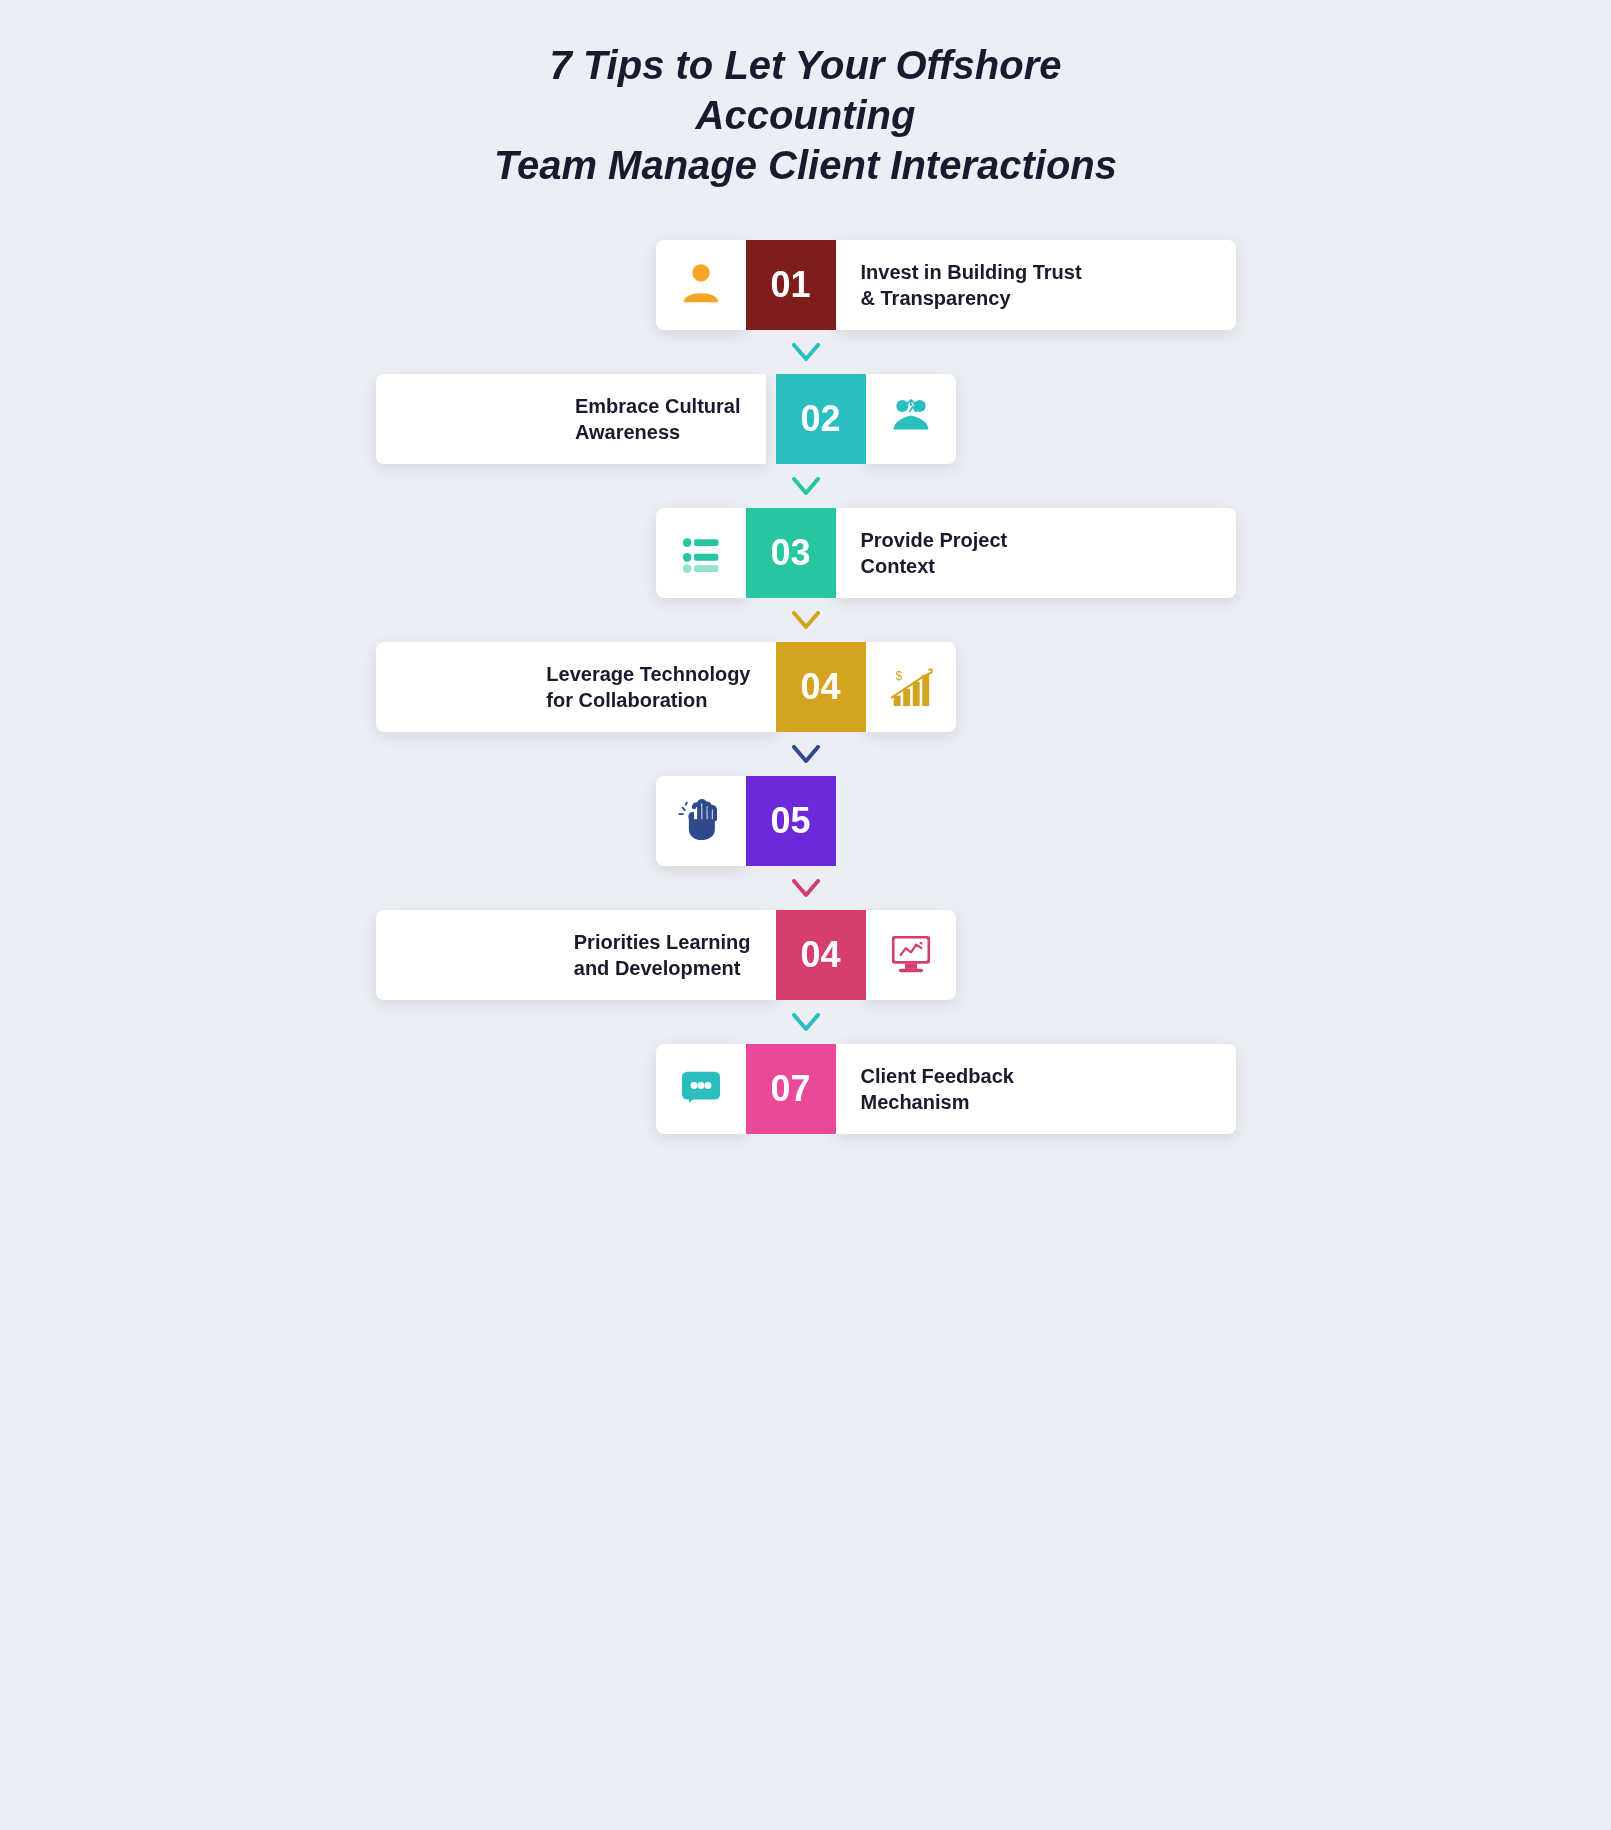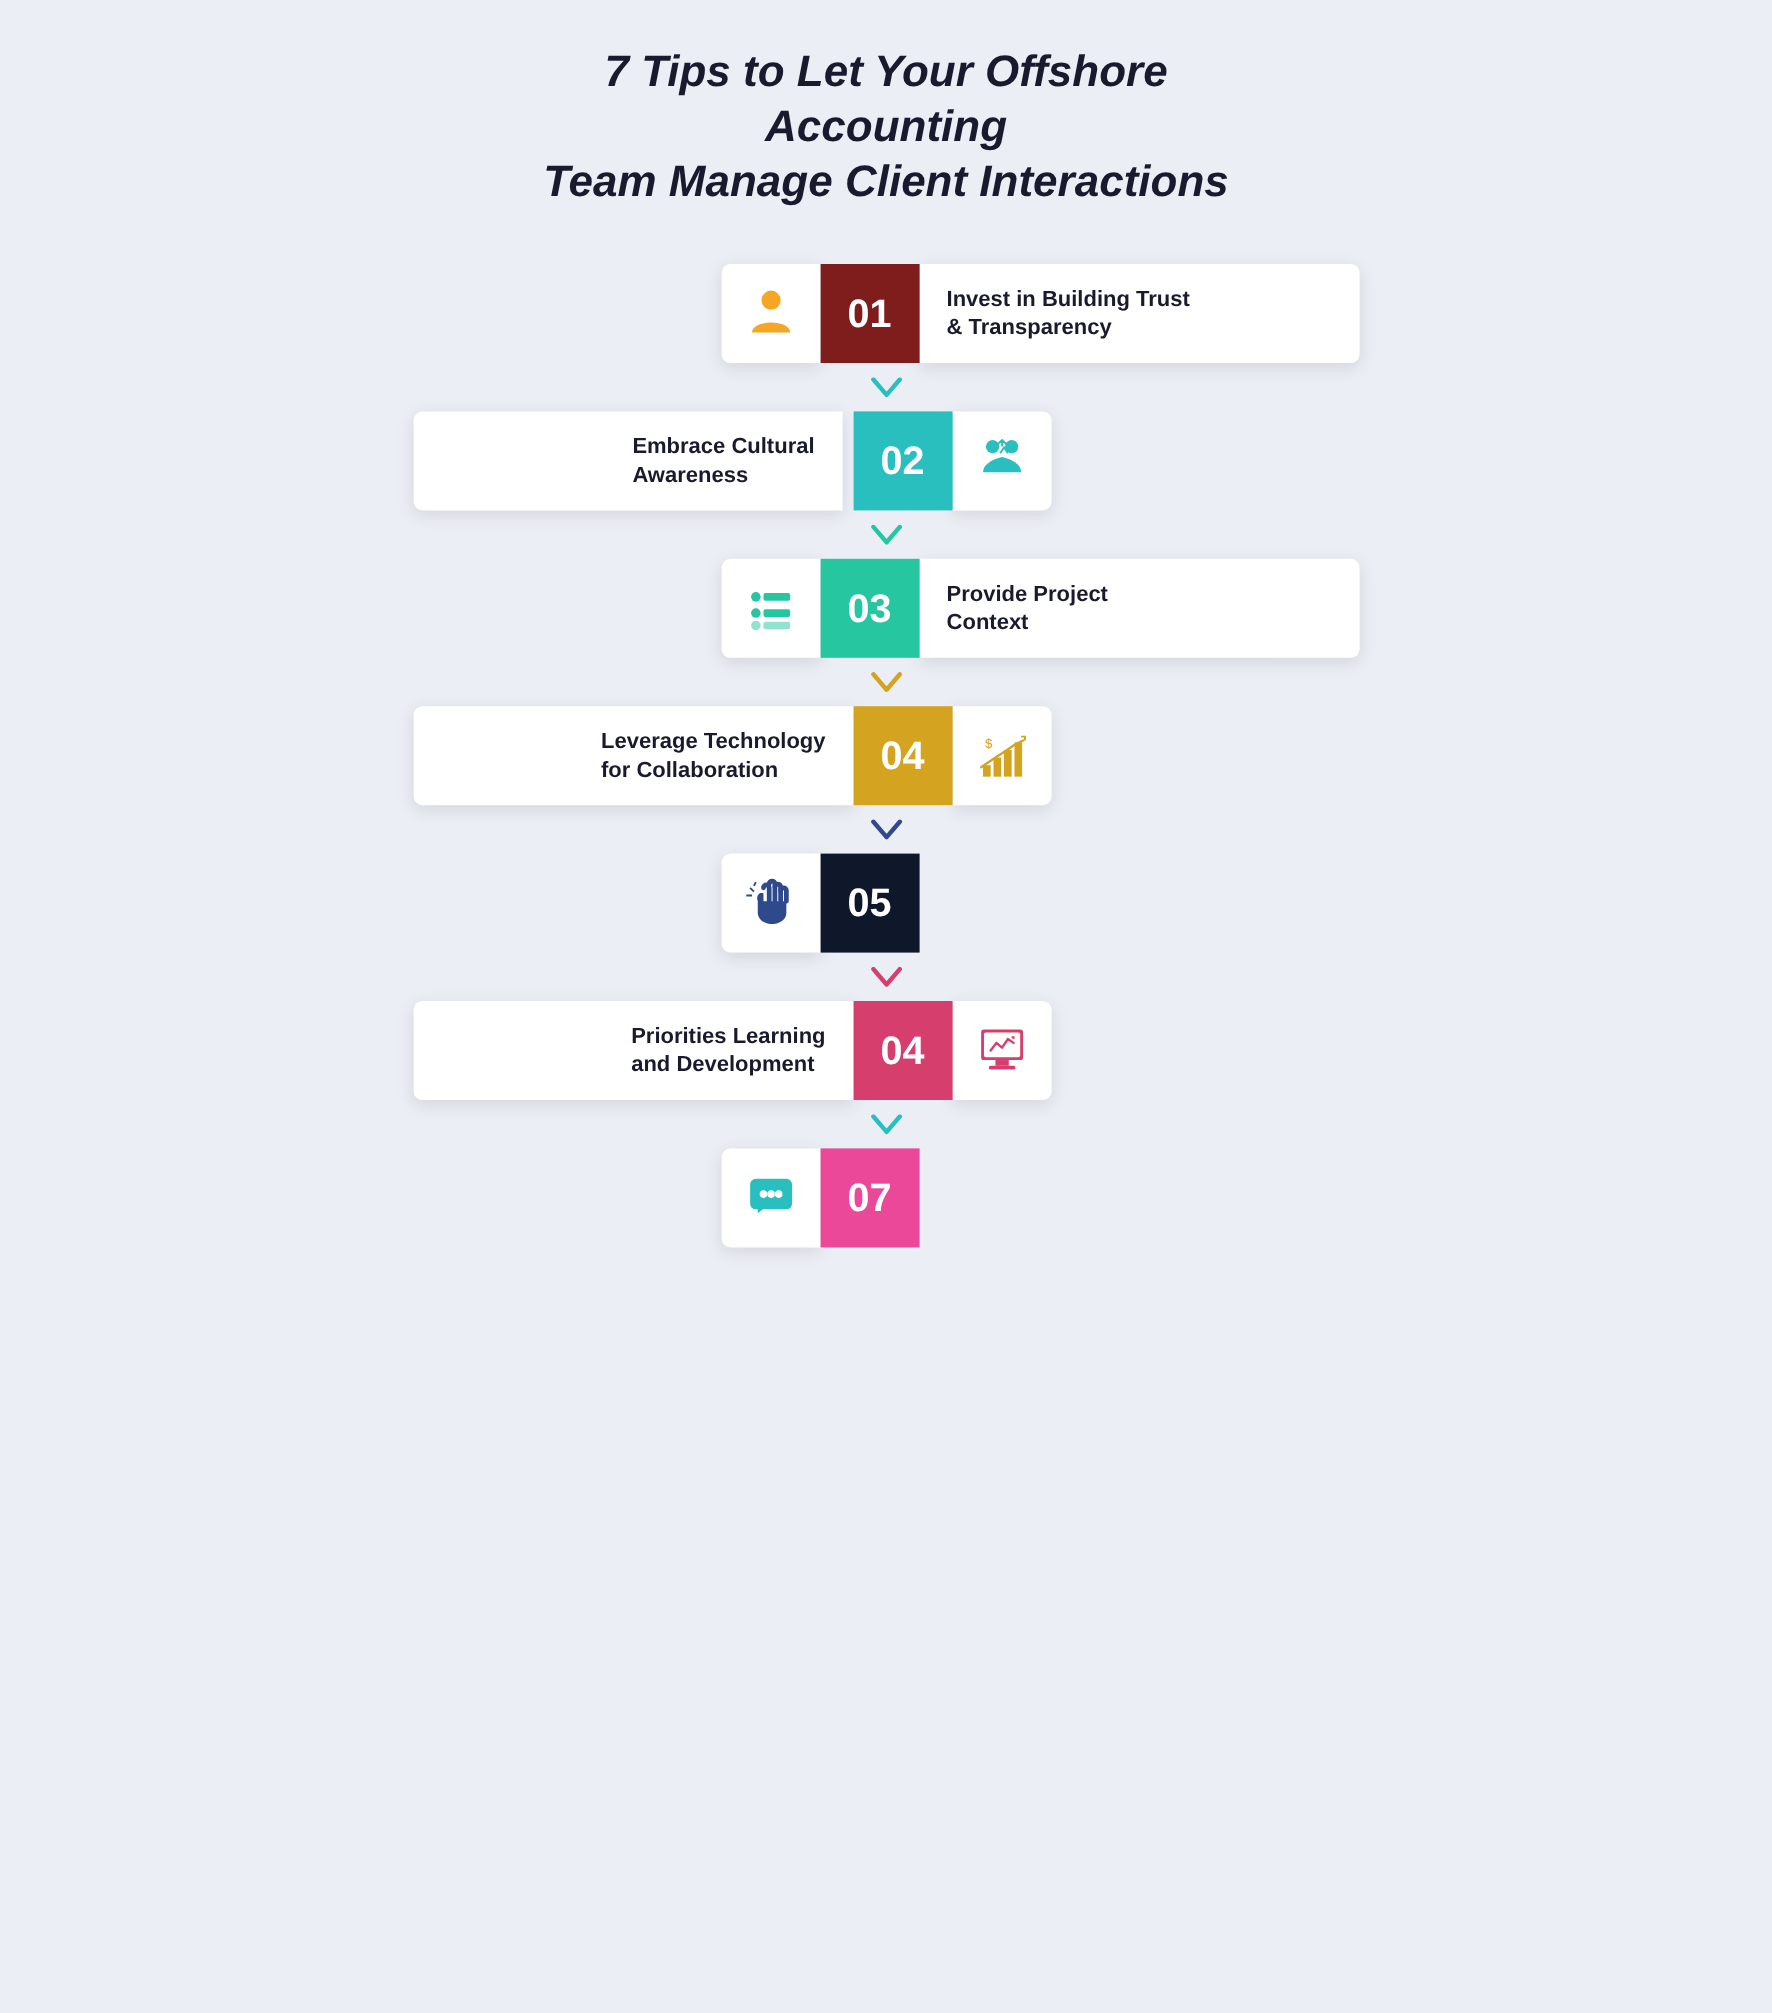--- a/index.html
+++ b/index.html
@@ -155,21 +155,21 @@
 
     
     .tip1-num { background: #7f1d1d; }
     
     .tip2-num { background: #2ABFBF; margin-left: 10px; }
     
     .tip3-num { background: #26C6A0; }
     
     .tip4-num { background: #D4A420; }
     
-    .tip5-num { background: #0f172a; }
+    .tip5-num { background: #6d28d9; }
     
     .tip6-num { background: #D63E6E; }
     
     .tip7-num { background: #ec4899; }
 
   </style>
 </head>
 <body>
 
 <div class="page-container">
@@ -336,17 +336,20 @@
         <div class="icon-box">
           <svg class="icon-svg" viewBox="0 0 60 60" fill="none">
             <rect x="8" y="10" width="44" height="32" rx="6" fill="#2ABFBF"></rect>
             <path d="M16 46 L16 38 L26 38 Z" fill="#2ABFBF"></path>
             <circle cx="22" cy="26" r="4" fill="white"></circle>
             <circle cx="30" cy="26" r="4" fill="white"></circle>
             <circle cx="38" cy="26" r="4" fill="white"></circle>
           </svg>
         </div>
         <div class="number-box tip7-num">07</div>
+        <div class="text-box right-text">
+          Client Feedback<br>Mechanism
+        </div>
       </div>
     </div>
 
   </div>
 </div>
 
 </body></html>

